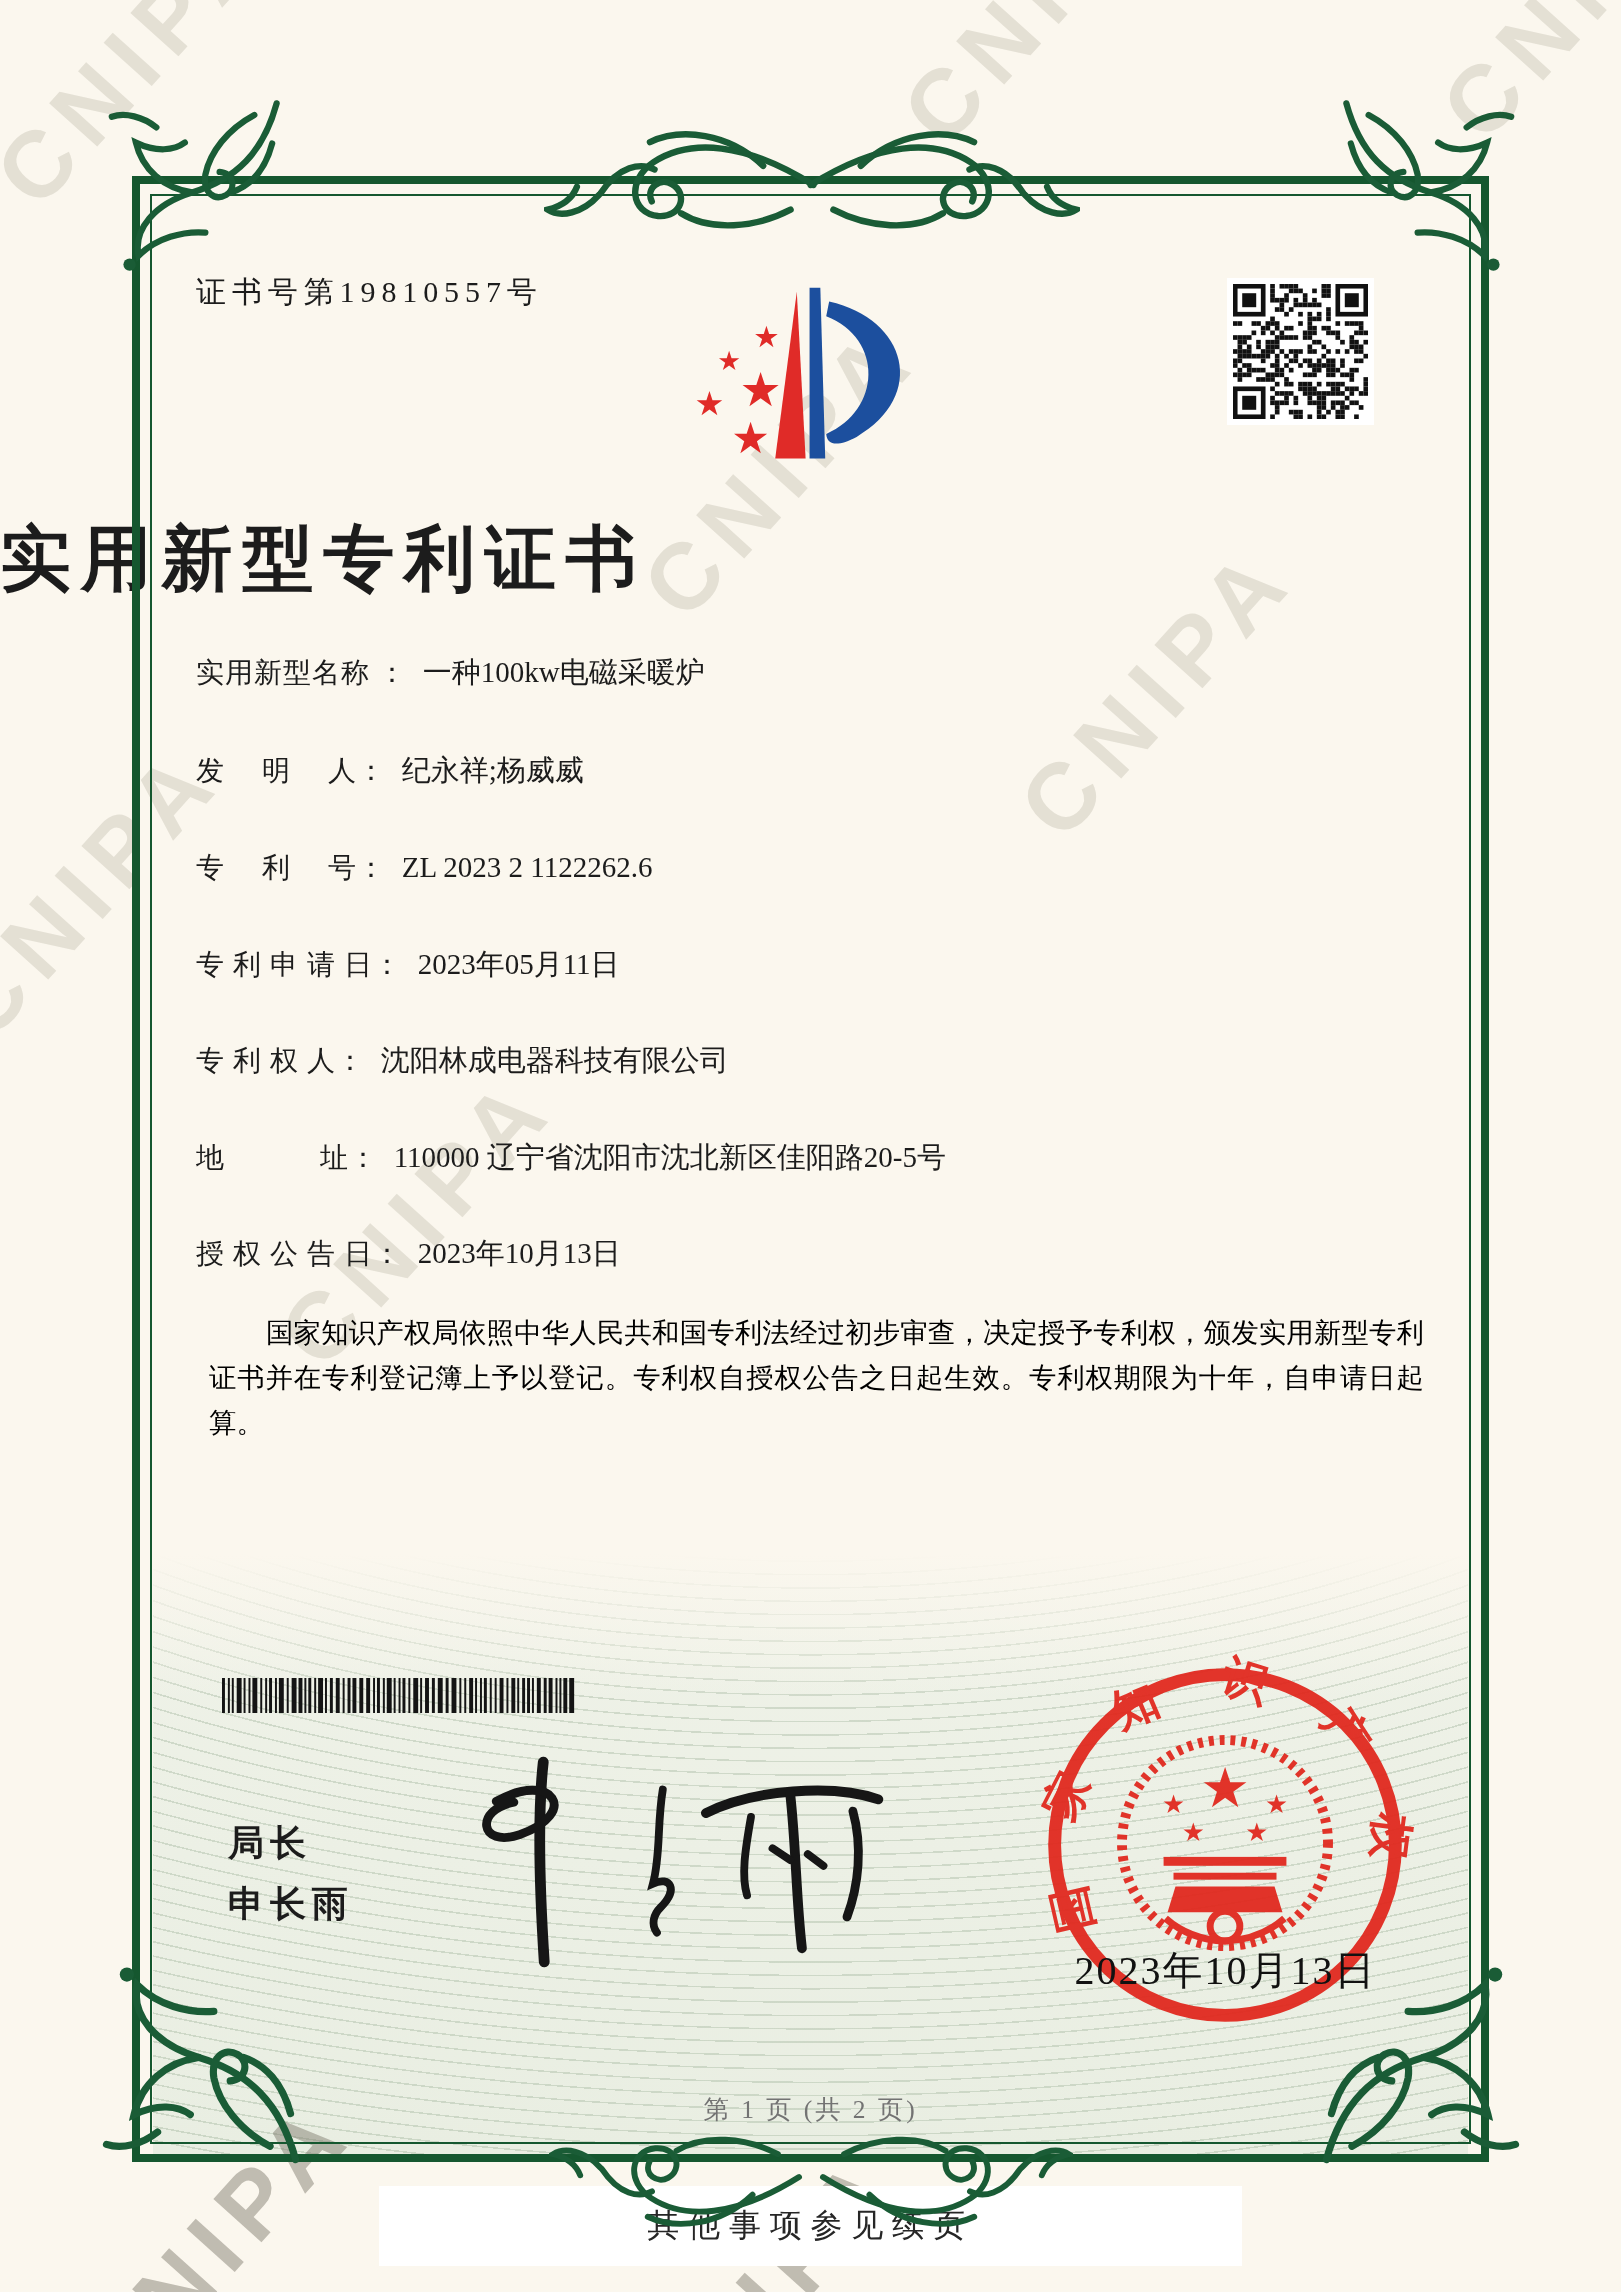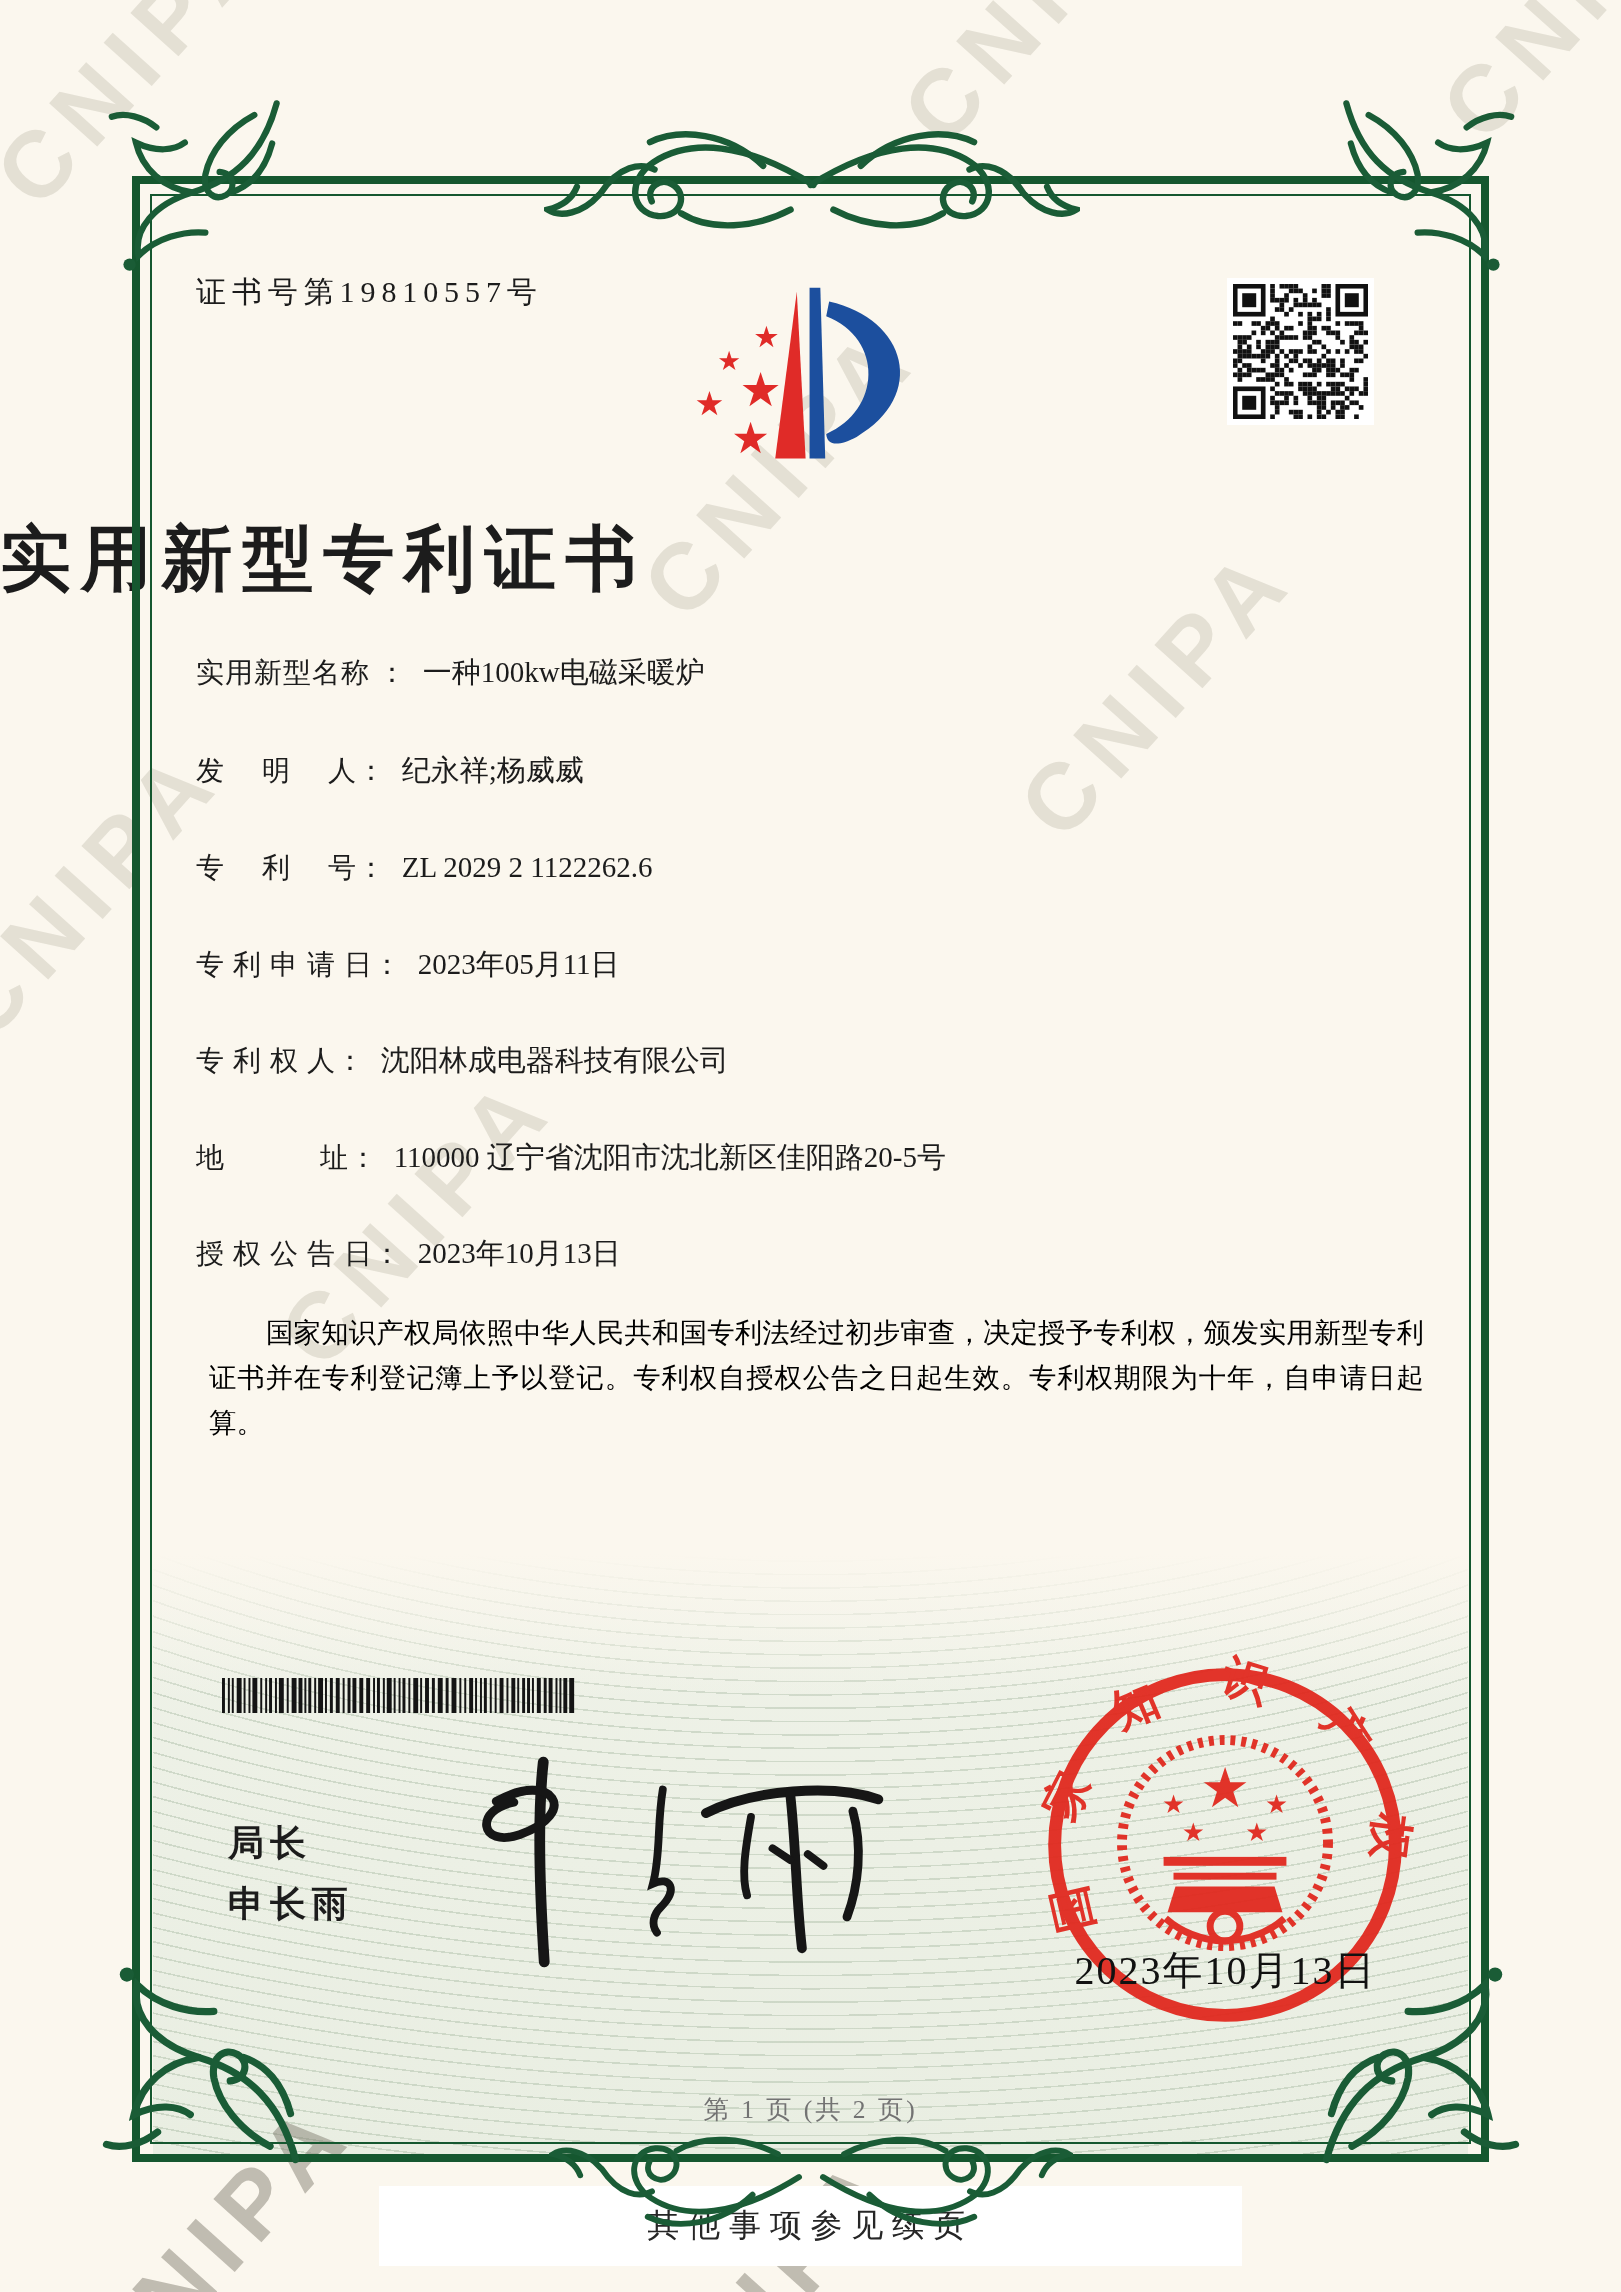--- a/index.html
+++ b/index.html
@@ -479,21 +479,21 @@
 
 <div class="doc-title">实用新型专利证书</div>
 
 <div class="row" style="top:653px">
   <span class="lbl">实用新型名称 ：</span><span class="val">一种100kw电磁采暖炉</span>
 </div>
 <div class="row" style="top:751px">
   <span class="lbl">发　 明　 人：</span><span class="val">纪永祥;杨威威</span>
 </div>
 <div class="row" style="top:849px">
-  <span class="lbl">专　 利　 号：</span><span class="val">ZL 2029 2 1122262.6</span>
+  <span class="lbl">专　 利　 号：</span><span class="val">ZL 2023 2 1122262.6</span>
 </div>
 <div class="row" style="top:945px">
   <span class="lbl">专 利 申 请 日：</span><span class="val">2023年05月11日</span>
 </div>
 <div class="row" style="top:1041px">
   <span class="lbl">专 利 权 人：</span><span class="val">沈阳林成电器科技有限公司</span>
 </div>
 <div class="row" style="top:1138px">
   <span class="lbl">地　　　 址：</span><span class="val">110000 辽宁省沈阳市沈北新区佳阳路20-5号</span>
 </div>

